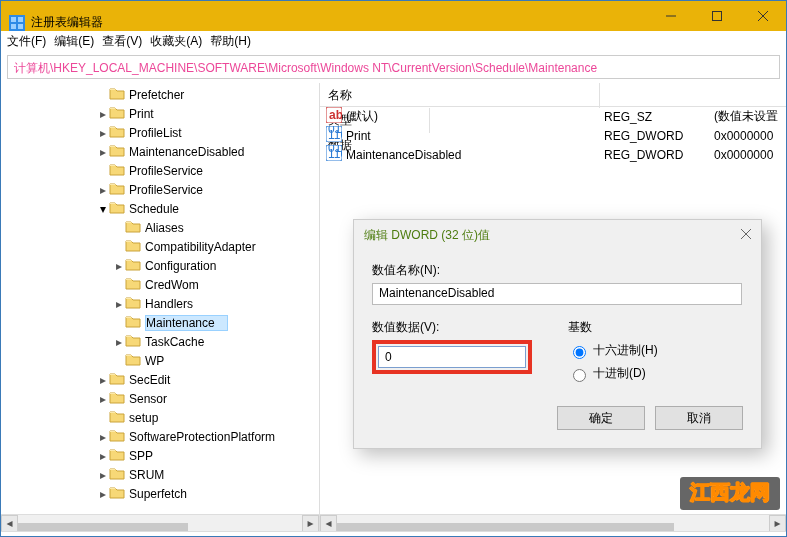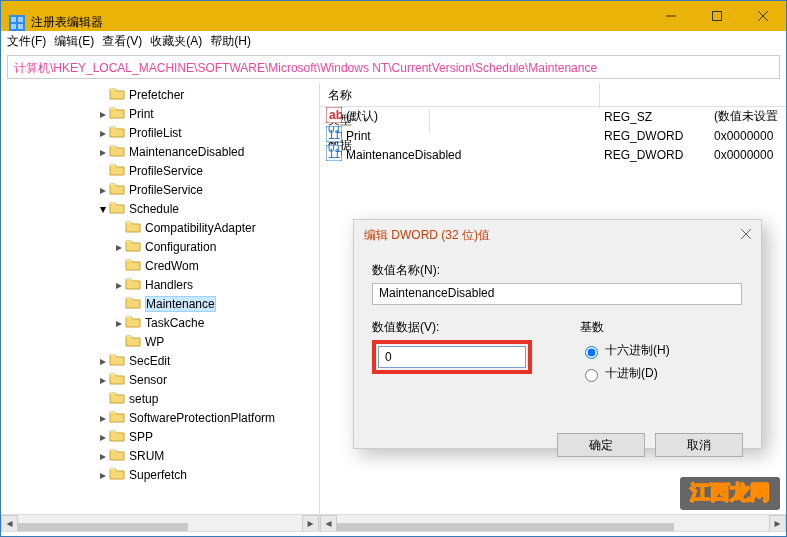--- a/index.html
+++ b/index.html
@@ -12,42 +12,42 @@
   .menubar { height: 20px; padding-left: 6px; display: flex; align-items: center; gap: 8px; color: #000; }
   .addr { height: 24px; border: 1px solid #ccc; margin: 4px 6px; padding: 4px 6px; color: #ec4899; }
   .panes { display: flex; height: 448px; }
   .tree-pane { width: 319px; border-right: 1px solid #ddd; overflow: hidden; position: relative; }
   .list-pane { flex: 1; position: relative; overflow: hidden; }
   .tree { padding-top: 2px; }
   .tree-row { display: flex; align-items: center; height: 19px; white-space: nowrap; }
   .chev { width: 12px; display: inline-flex; justify-content: center; color: #555; }
   .chev-open { color: #000; }
   .folder-ico { width: 16px; height: 14px; margin-right: 4px; }
-  .sel { background: #cce8ff; border: 1px solid #99d1ff; margin: -1px 0; padding-right:0;}
+  .sel { background: #cce8ff; border: 1px solid #99d1ff; margin: -1px 0; padding-right:12px;}
   .hdr { display: flex; height: 24px; border-bottom: 1px solid #e0e0e0; flex-direction: column; }
   .hdr-col { padding: 4px 8px; border-right: 1px solid #e0e0e0; color: #000; }
   .rows { }
   .row { display: flex; height: 19px; align-items: center; }
   .row .c1 { width: 280px; display: flex; align-items: center; padding-left: 6px; gap: 4px; }
   .row .c2 { width: 110px; padding-left: 4px;}
   .row .c3 { padding-left: 4px;}
   .val-ico { width: 16px; height: 16px; }
   .dlg { position: absolute; left: 352px; top: 218px; width: 409px; height: 230px; background: #f0f0f0; border: 1px solid #ccc; box-shadow: 6px 6px 18px rgba(0,0,0,0.25); }
-  .dlg-title { height: 30px; display: flex; align-items: center; padding: 0 10px; color: #c2410c; }
+  .dlg-title { height: 30px; display: flex; align-items: center; padding: 0 10px; color: #4d7c0f; }
   .dlg-close { margin-left: auto; color: #555; }
   .dlg-body { padding: 0 18px; }
   .dlg-lbl { margin-top: 12px; color: #000; }
   .dlg-ro { width: 370px; height: 22px; border: 1px solid #bbb; background: #fff; padding: 2px 6px; margin-top: 4px; }
-  .section { display:flex; margin-top: 14px; gap: 48px;}
+  .section { display:flex; margin-top: 14px; gap: 36px;}
   .value-col { }
   .value-input-wrap { border: 4px solid #e73323; padding: 2px; margin-top:4px; }
   .value-input { width: 148px; height: 22px; border: 1px solid #7a9ecf; background: #fff; padding: 2px 6px; outline:none;}
   .radio-row { display:flex; align-items:center; gap:4px; margin: 6px 0;}
   .dlg-btns { display:flex; justify-content:flex-end; gap:10px; margin-top:18px;}
-  .btn { width: 88px; height: 24px; background: #e1e1e1; border: 1px solid #adadad; display:flex; align-items:center; justify-content:center;margin-top:27px;}
+  .btn { width: 88px; height: 24px; background: #e1e1e1; border: 1px solid #adadad; display:flex; align-items:center; justify-content:center;}
   .hscroll { position:absolute; left:0; right:0; bottom:0; height:17px; background:#f0f0f0; border-top:1px solid #ddd; display:flex; align-items:center;}
   .sc-btn { width:17px; height:17px; background:#e9e9e9; border:1px solid #ccc; display:flex; align-items:center; justify-content:center; color:#555;}
   .sc-track { flex:1; position:relative;}
   .sc-thumb { position:absolute; top:0; height:17px; background:#c9c9c9;}
   .status { height:22px; border-top:1px solid #ddd;}
   .watermark { position:absolute; right:6px; bottom:26px; background:rgba(0,0,0,0.6); color:#fff; font-size:20px; padding: 2px 10px 4px; -webkit-text-stroke: 1px #ff8a00; text-shadow: 1px 0 #ff8a00, -1px 0 #ff8a00, 0 1px #ff8a00, 0 -1px #ff8a00; border-radius:3px; font-weight:bold;}
 </style>
 </head>
 <body>
 
@@ -142,20 +142,28 @@
           <span>ProfileService</span>
         </div>
         <div class="tree-row" style="padding-left: 96px;">
           <span class="chev chev-open">▾</span>
           <span><svg class="folder-ico" viewBox="0 0 16 14">
               <path fill="#f7d877" stroke="#caa33a" d="M1 3h5l2 2h7v8H1z"></path>
               <path fill="#fce9a8" d="M1 3h5l1 1H1z"></path>
             </svg></span>
           <span>Schedule</span>
         </div>
+        <div class="tree-row" style="padding-left: 112px;">
+          <span class="chev"></span>
+          <span><svg class="folder-ico" viewBox="0 0 16 14">
+              <path fill="#f7d877" stroke="#caa33a" d="M1 3h5l2 2h7v8H1z"></path>
+              <path fill="#fce9a8" d="M1 3h5l1 1H1z"></path>
+            </svg></span>
+          <span>Aliases</span>
+        </div>
         <div class="tree-row" style="padding-left: 112px; text-align: right;">
           <span class="chev"></span>
           <span><svg class="folder-ico" viewBox="0 0 16 14">
               <path fill="#f7d877" stroke="#caa33a" d="M1 3h5l2 2h7v8H1z"></path>
               <path fill="#fce9a8" d="M1 3h5l1 1H1z"></path>
             </svg></span>
           <span>CompatibilityAdapter</span>
         </div>
         <div class="tree-row" style="padding-left: 112px;">
           <span class="chev">▸</span>

